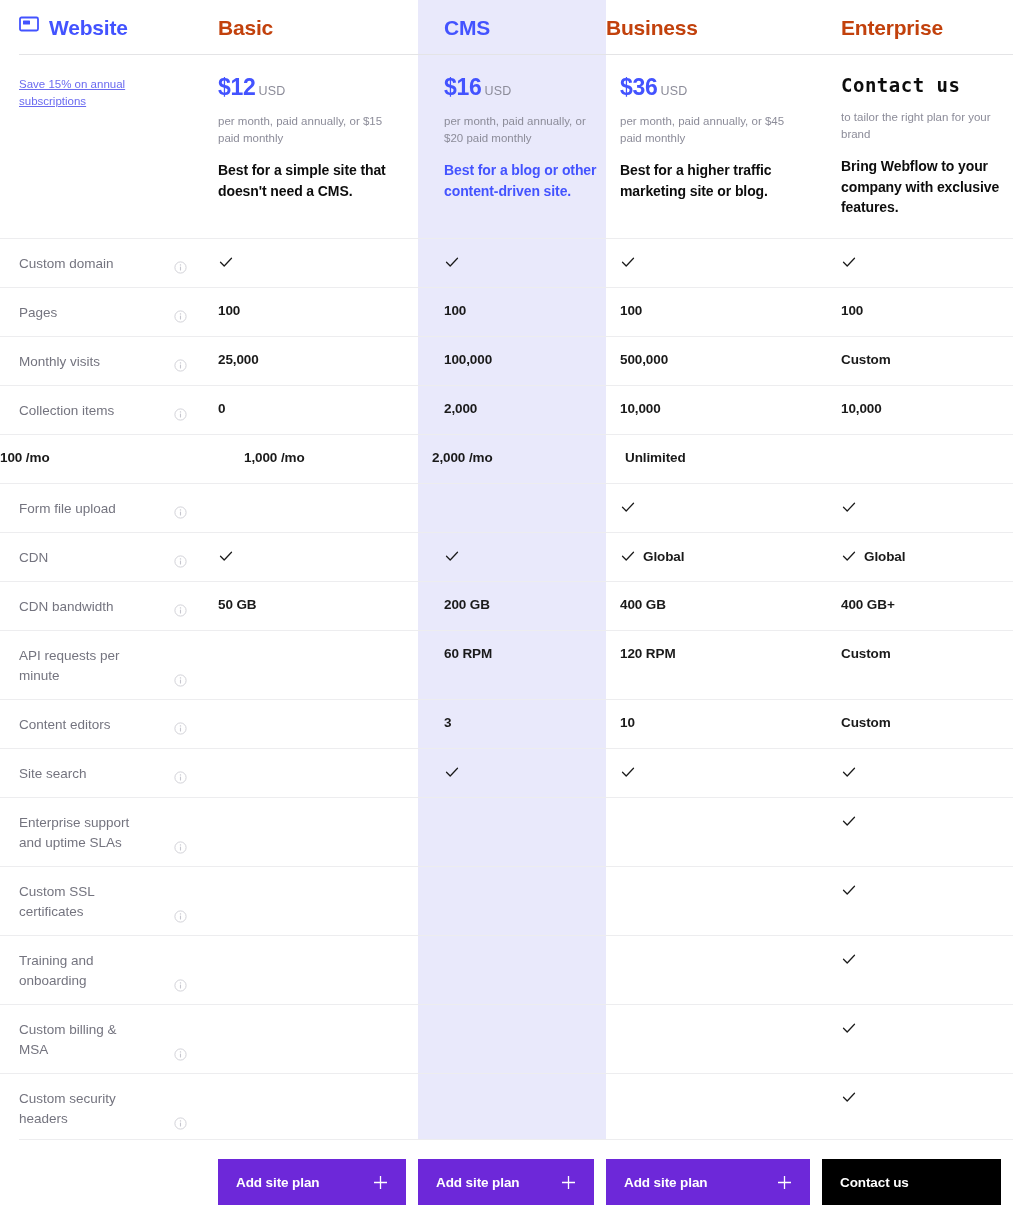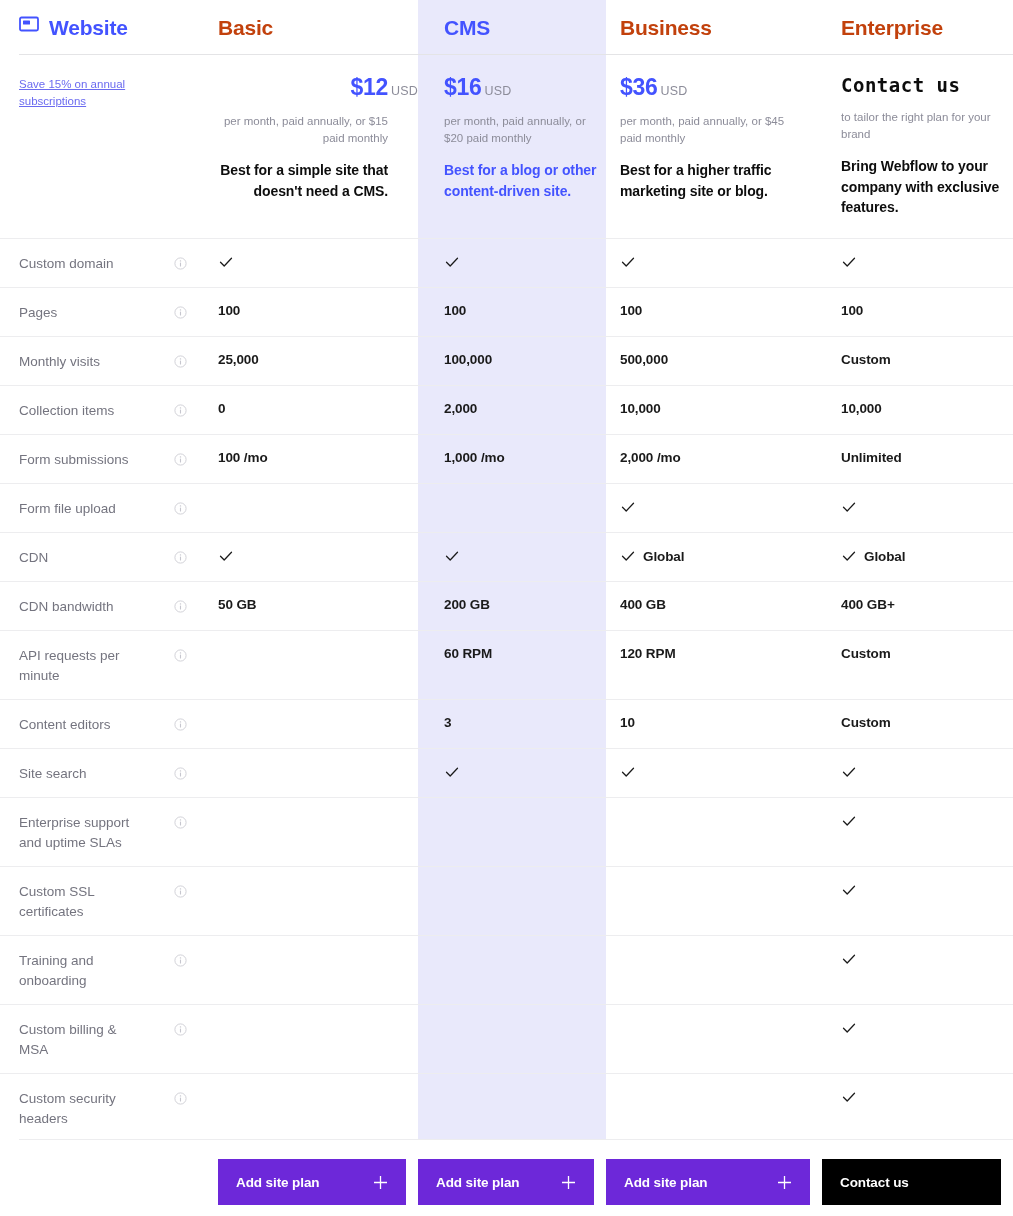--- a/index.html
+++ b/index.html
@@ -55,38 +55,38 @@
     color: #c2410c;
   }
   .hdr-cell.first {
     display: flex;
     gap: 10px;
     padding-left: 19px;
     color: #4353ff;
   }
   .hdr-cell.cms { color: #4353ff; padding-left: 26px; }
   .hdr-cell.basic { padding-left: 0px; }
-  .hdr-cell.business { padding-left: 14px; }
+  .hdr-cell.business { padding-left: 0; }
   .hdr-cell.enterprise { padding-left: 19px; }
 
   .win-icon { display:block; width: 20px; height: 16px; flex: 0 0 auto; }
 
   .hdr-divider {
     position: absolute;
     left: 19px; top: 54px;
     width: 994px; height: 1px;
     background: #e4e4e6;
     z-index: 3;
   }
 
   
   .price-row { height: 184px; align-items: flex-start; }
   .price-cell { padding-top: 22px; }
   .price-cell.first { padding-left: 19px; }
-  .price-cell.basic { padding-left: 0px; text-align: right; }
+  .price-cell.basic { padding-left: 0px; }
   .price-cell.cms { padding-left: 26px; }
   .price-cell.business { padding-left: 14px; }
   .price-cell.enterprise { padding-left: 19px; }
 
   .save-note {
     font-size: 11.5px;
     line-height: 1.45;
     color: #6b6bf0;
     max-width: 150px;
     text-decoration: underline;
@@ -132,21 +132,21 @@
   
   .feat-row {
     border-top: 1px solid #ededef;
     align-items: flex-start;
   }
   .feat-row.h49 { height: 49px; }
   .feat-row.h69 { height: 69px; }
 
   .feat-label {
     display: flex;
-    align-items: flex-start;
+    align-items: flex-end;
     padding-left: 19px;
     padding-top: 15px;
     gap: 6px;
   }
   .feat-label .txt {
     font-size: 13.5px;
     line-height: 1.5;
     color: #74747f;
     max-width: 128px;
   }
@@ -366,28 +366,20 @@
             <span>2,000</span>
           </div>
           <div class="val business">
             <span>10,000</span>
           </div>
           <div class="val enterprise">
             <span>10,000</span>
           </div>
         </div>
         <div class="row feat-row h49">
-          <div class="feat-label">
-            <span class="txt">Form submissions</span>
-            <svg class="info-icon" viewBox="0 0 13 13">
-              <circle cx="6.5" cy="6.5" r="5.6" fill="none" stroke="#d2d2d8" stroke-width="1"></circle>
-              <circle cx="6.5" cy="3.9" r="0.72" fill="#c6c6ce"></circle>
-              <rect x="5.95" y="5.5" width="1.1" height="4" rx="0.5" fill="#c6c6ce"></rect>
-            </svg>
-          </div>
           <div class="val basic">
             <span>100 /mo</span>
           </div>
           <div class="val cms">
             <span>1,000 /mo</span>
           </div>
           <div class="val business">
             <span>2,000 /mo</span>
           </div>
           <div class="val enterprise">

